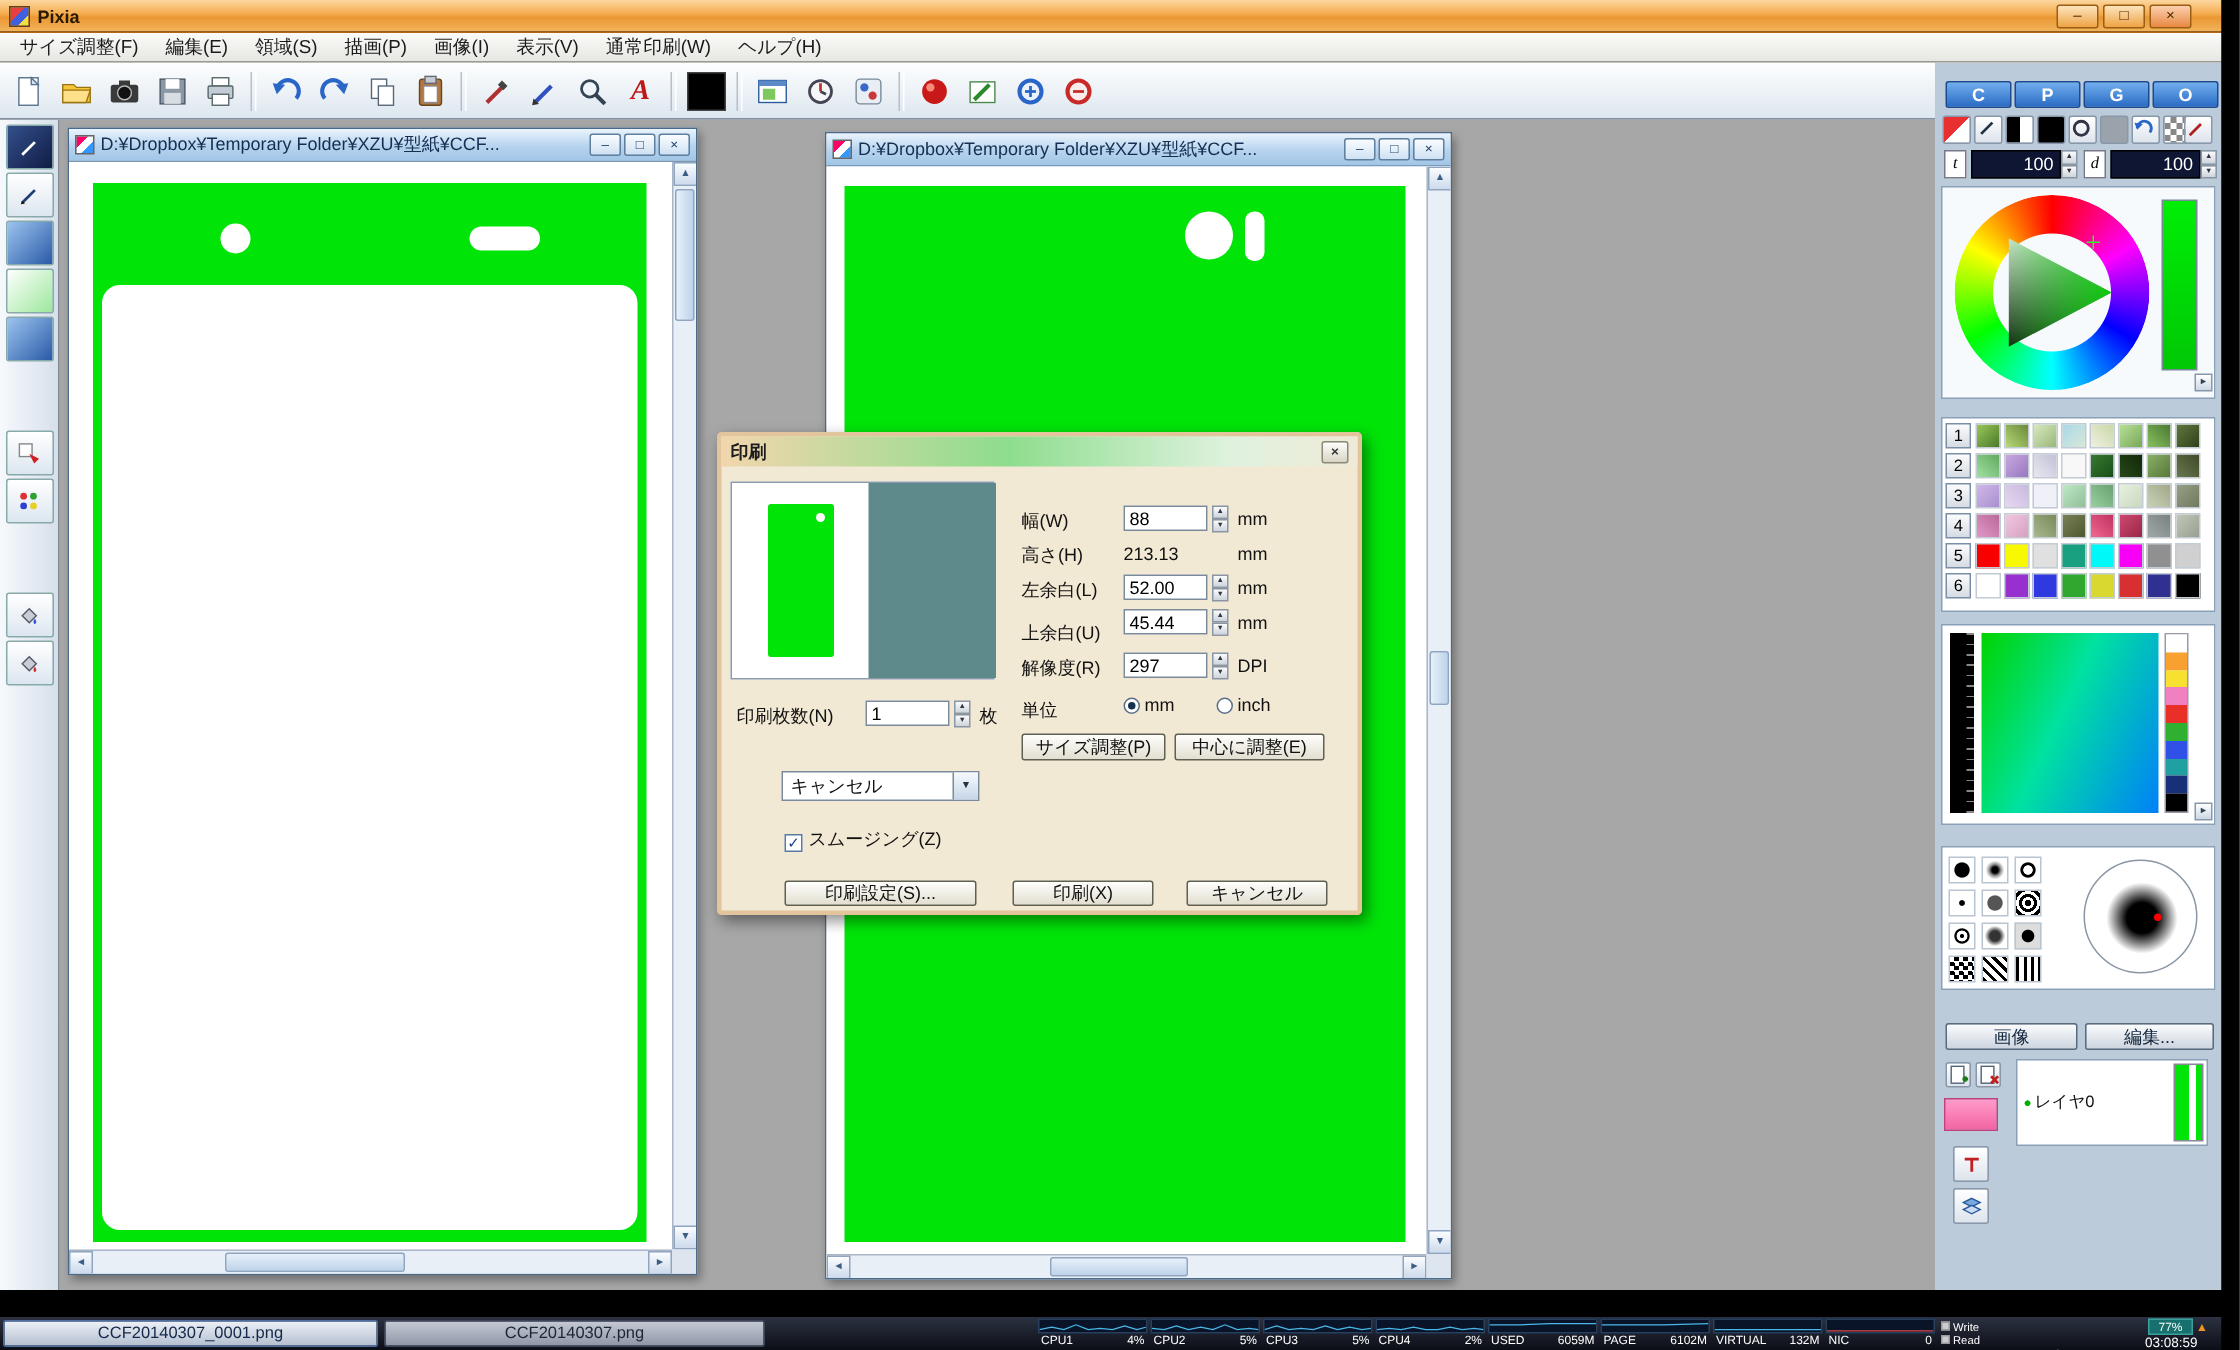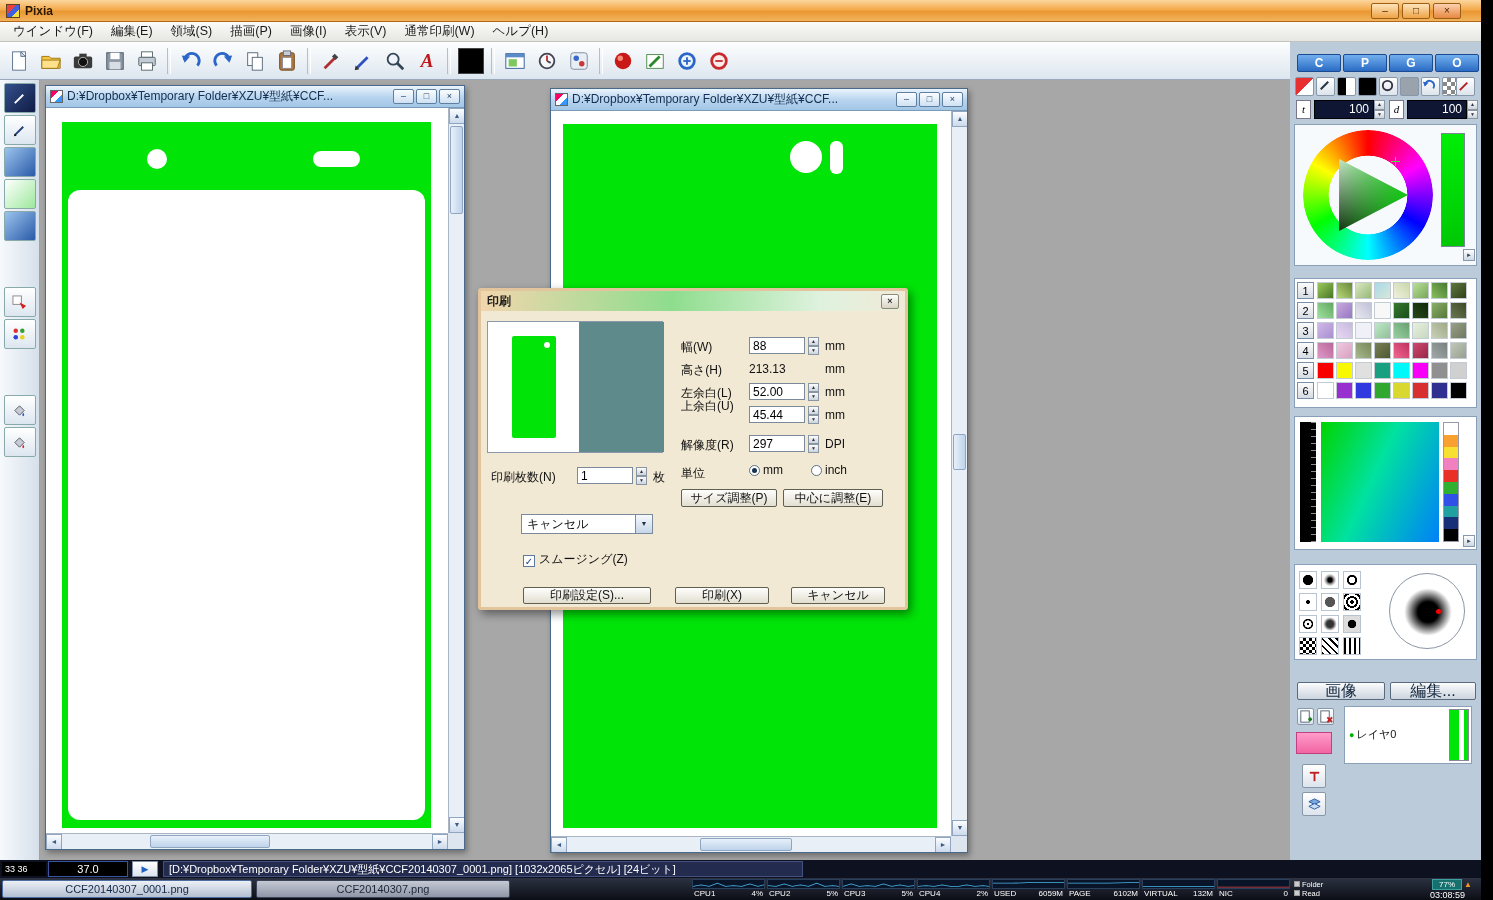--- a/index.html
+++ b/index.html
@@ -135,21 +135,21 @@
  background:linear-gradient(115deg,#00d400,#00e2a0 45%,#0080f8)}
 .gcol{position:absolute;left:148px;top:5px;width:16px;height:120px;border:1px solid #99a;display:flex;flex-direction:column}
 .gcol i{flex:1}
 #brushpanel{top:522px;height:96px}
 .bcell{position:absolute;width:18px;height:18px;border:1px solid #b8c4d0;background-color:#fff}
 .bigbrush{position:absolute;left:94px;top:8px;width:76px;height:76px;border:1px solid #8a96a4;border-radius:50%;background:#fff}
 .bigbrush::before{content:"";position:absolute;left:14px;top:14px;width:48px;height:48px;border-radius:50%;
  background:radial-gradient(circle,#000 0 30%,rgba(0,0,0,.55) 48%,transparent 70%)}
 .bigbrush::after{content:"";position:absolute;left:46px;top:35px;width:5px;height:5px;border-radius:50%;background:#f00}
 .rp-btn{position:absolute;height:18px;background:linear-gradient(#fbfcfd,#ccd4de);border:1px solid #5a6a7e;border-radius:2px;
- font-size:16px;display:flex;align-items:center;justify-content:center;color:#10243c}
+ font-size:12px;display:flex;align-items:center;justify-content:center;color:#10243c}
 .lt-ico{position:absolute;width:17px;height:17px;border:1px solid #8898aa;background:linear-gradient(#fff,#dde4ec);border-radius:2px;
  display:flex;align-items:center;justify-content:center}
 #layerlist{position:absolute;left:54px;top:664px;width:128px;height:58px;background:#fff;border:1px solid #8aa0b8}
 .layerrow{position:absolute;left:4px;top:20px;font-size:11px;color:#111;white-space:nowrap}
 .layerrow .dot{color:#00b000;font-size:9px;margin-right:2px}
 .lthumb{position:absolute;right:2px;top:2px;width:20px;height:52px;border:1px solid #889;
  background:linear-gradient(90deg,#00e408 0 50%,#fff 50% 78%,#00e408 78%)}
 .pinksw{position:absolute;left:6px;top:690px;width:36px;height:22px;border:1px solid #c04080;
  background:linear-gradient(#ff9ccA,#f264a2)}
 .sqbtn{position:absolute;width:24px;height:24px;border:1px solid #8898aa;border-radius:2px;
@@ -195,21 +195,21 @@
     <div class="app-icon"></div>
     <span id="app-title">Pixia</span>
     <div class="wctrls">
       <div class="wc"><span>–</span></div>
       <div class="wc"><span>□</span></div>
       <div class="wc close"><span>×</span></div>
     </div>
   </div>
 
   <div id="menubar">
-    <span class="mitem">ウインドウ(F)</span>
+    <span class="mitem">サイズ調整(F)</span>
     <span class="mitem">編集(E)</span>
     <span class="mitem">領域(S)</span>
     <span class="mitem">描画(P)</span>
     <span class="mitem">画像(I)</span>
     <span class="mitem">表示(V)</span>
     <span class="mitem">通常印刷(W)</span>
     <span class="mitem">ヘルプ(H)</span>
   </div>
 
   <div id="toolbar">
@@ -476,21 +476,21 @@
         <span class="funit" style="top:51px">mm</span>
 
         <span class="flabel" style="top:74px">左余白(L)</span>
         <input class="finput" style="top: 72px;" value="52.00">
         <div class="spin" style="top:72px">
             <div class="sp">▲</div>
             <div class="sp">▼</div>
           </div>
         <span class="funit" style="top:74px">mm</span>
 
-        <span class="flabel" style="top:87px">上余白(U)</span>
+        <span class="flabel" style="top:103px">上余白(U)</span>
         <input class="finput" style="top: 95px;" value="45.44">
         <div class="spin" style="top:95px">
             <div class="sp">▲</div>
             <div class="sp">▼</div>
           </div>
         <span class="funit" style="top:97px">mm</span>
 
         <span class="flabel" style="top:126px">解像度(R)</span>
         <input class="finput" style="top: 124px;" value="297">
         <div class="spin" style="top:124px">
@@ -690,26 +690,20 @@
         </svg>
       </div>
     <div class="sqbtn" style="left:12px;top:750px">
         <svg class="ic16" viewBox="0 0 16 16">
           <polygon points="8,2 14,5 8,8 2,5" fill="#7aa8e0" stroke="#2a5a9a"></polygon>
           <polygon points="8,7 14,10 8,13 2,10" fill="#c8dcf4" stroke="#2a5a9a"></polygon>
         </svg>
       </div>
   </div>
 
-  <div id="statusbar">
-    <div id="coords">33 36</div>
-    <div id="zoombox">37.0</div>
-    <div id="playbtn"><span>▶</span></div>
-    <div id="filebar">[D:¥Dropbox¥Temporary Folder¥XZU¥型紙¥CCF20140307_0001.png] [1032x2065ピクセル] [24ビット]</div>
-  </div>
 
   <div id="taskbar">
     <div class="task-tab" id="ttab1">
         <span>CCF20140307_0001.png</span>
       </div>
     <div class="task-tab" id="ttab2">
         <span>CCF20140307.png</span>
       </div>
 
     <div class="meter" style="left:692px">
@@ -795,21 +789,21 @@
             <polyline points="0,9 20,9 40,9 70,9" fill="none" stroke="#e04848" stroke-width="1"></polyline>
           </svg>
         </div>
       <div class="mtext">
           <span>NIC</span>
           <span>0</span>
         </div>
     </div>
 
     <div id="wrblock">
-      <div><i></i><span>Folder</span></div>
+      <div><i></i><span>Write</span></div>
       <div><i></i><span>Read</span></div>
     </div>
     <div id="diskblock">
       <div>C: 4.48G /  70G</div>
       
     </div>
     <div id="battbox">77%</div>
     <div id="battarrow">▲</div>
     <div id="clock">03:08:59</div>
   </div>

